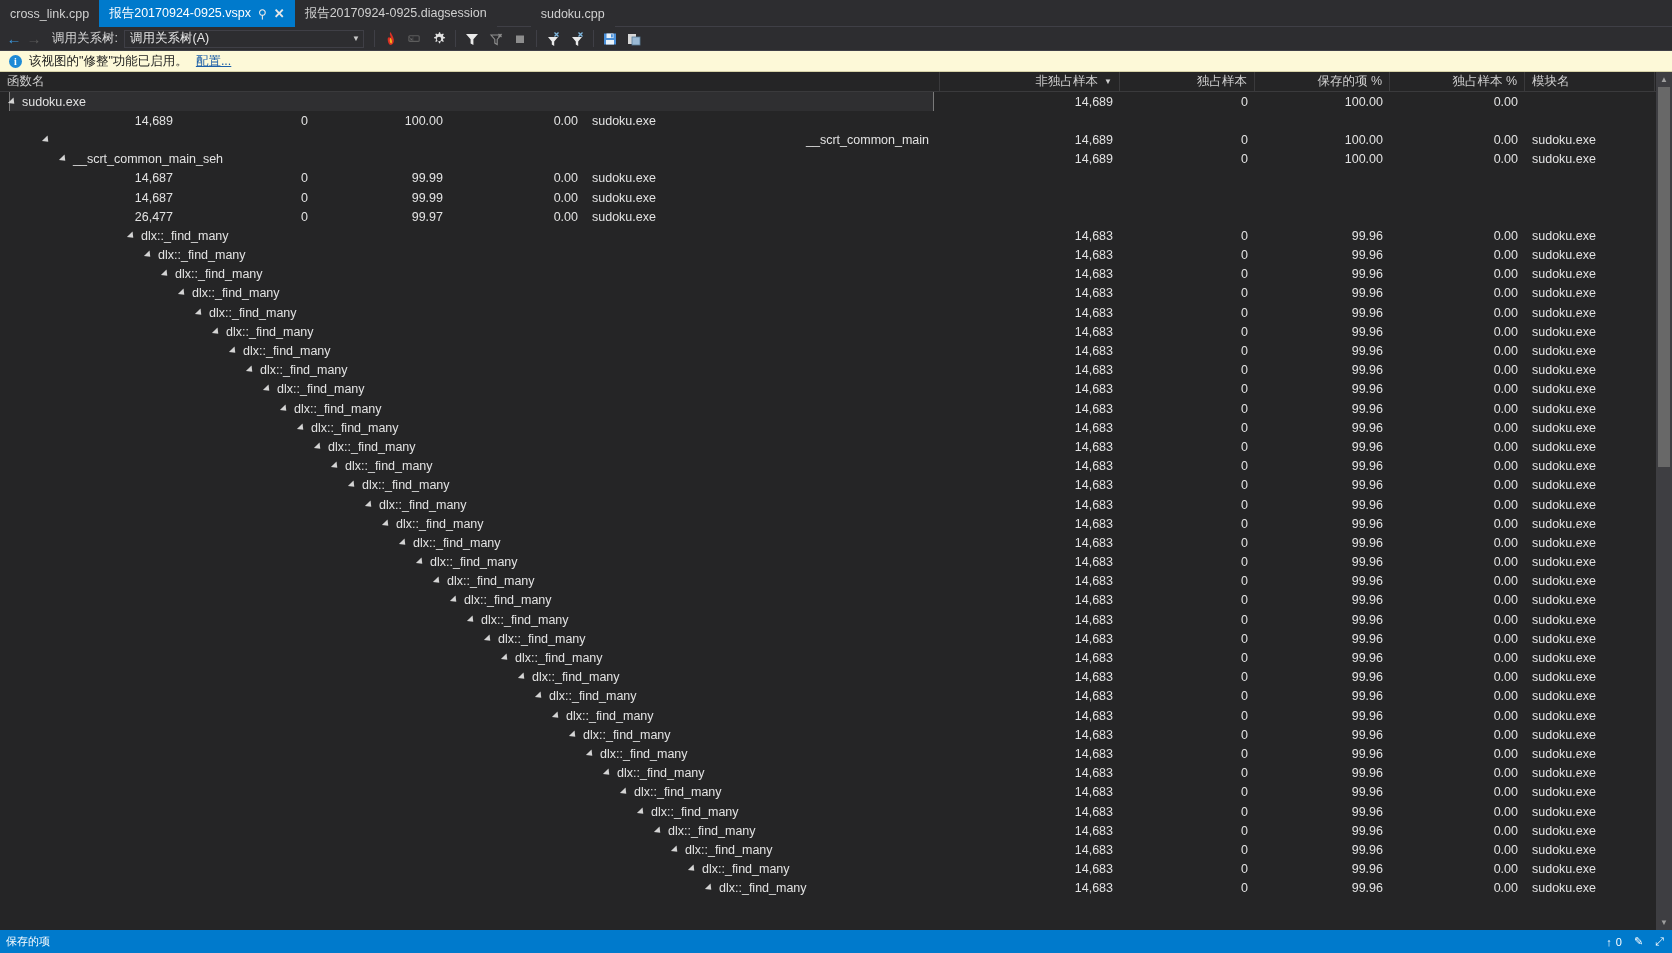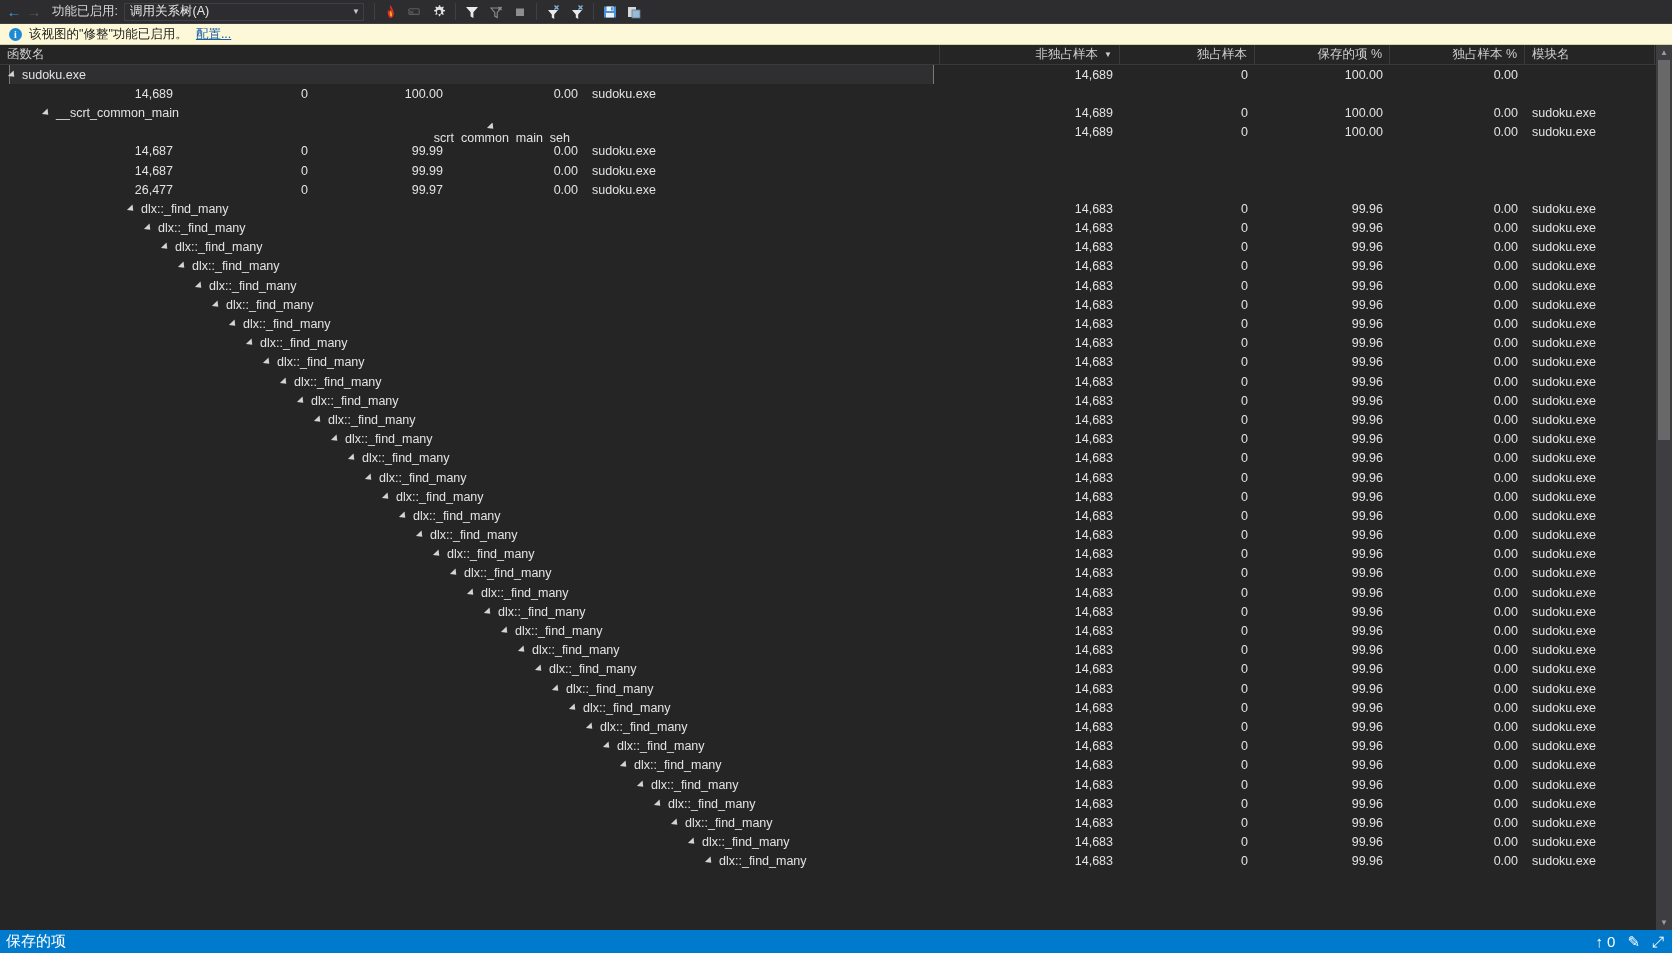--- a/index.html
+++ b/index.html
@@ -232,42 +232,59 @@
 
   
   .statusbar {
     height: 23px;
     background: #007acc;
     color: #ffffff;
     display: flex;
     align-items: center;
     justify-content: space-between;
     padding: 0 8px 0 6px;
-    font-size: 15px;
+    font-size: 11px;
     flex: 0 0 auto;
   }
   .status-right {
     display: flex;
     align-items: center;
     gap: 12px;
   }
   .status-right .si {
     display: flex; align-items: center; gap: 4px;
   }
 </style>
 </head>
 <body>
 
 <div id="app">
 
+  <div class="tabbar">
+    <div class="tab">
+      <span>cross_link.cpp</span>
+    </div>
+    <div class="tab active">
+      <span>报告20170924-0925.vspx</span>
+      <span class="pin">⚲</span>
+      <span class="close">✕</span>
+    </div>
+    <div class="tab">
+      <span>报告20170924-0925.diagsession</span>
+    </div>
+    <div class="tab-sep"></div>
+    <div class="tab">
+      <span>sudoku.cpp</span>
+    </div>
+  </div>
 
   <div class="toolbar">
     <div class="nav-arrow">←</div>
     <div class="nav-arrow disabled">→</div>
-    <div class="tb-label">功能已启用:</div>
+    <div class="tb-label">调用关系树:</div>
     <div class="combo">
       <span>调用关系树(A)</span>
       <span class="caret">▼</span>
     </div>
 
     <div class="tb-sep"></div>
 
     <div class="tb-btn" title="hot path">
       <svg width="15" height="15" viewBox="0 0 16 16">
         <path d="M8 1 C6 4 9 5 8 8 C7 6 5 6 5 9 C5 12 6.5 14.5 8 15 C10.5 14.6 12 12 11.5 9 C11 6 9.5 4 8 1 Z" fill="#d93025"></path>
@@ -403,21 +420,21 @@
           </div>
           <div class="cell num" style="width: 135px;">
             <span>0.00</span>
           </div>
           <div class="cell" style="width: 130px;">
             <span>sudoku.exe</span>
           </div>
         </div>
         <div class="row">
           <div class="cell name" style="width: 940px;">
-            <div class="namebox" style="margin-left: 44px;">
+            <div class="namebox" style="margin-left: 44px; justify-content: space-between;">
               <span class="expander"></span>
               <span>__scrt_common_main</span>
             </div>
           </div>
           <div class="cell num" style="width: 180px;">
             <span>14,689</span>
           </div>
           <div class="cell num" style="width: 135px;">
             <span>0</span>
           </div>
@@ -426,21 +443,21 @@
           </div>
           <div class="cell num" style="width: 135px;">
             <span>0.00</span>
           </div>
           <div class="cell" style="width: 130px;">
             <span>sudoku.exe</span>
           </div>
         </div>
         <div class="row">
           <div class="cell name" style="width: 940px;">
-            <div class="namebox" style="margin-left: 61px; flex-direction: column;">
+            <div class="namebox" style="margin-left: 61px;">
               <span class="expander"></span>
               <span>__scrt_common_main_seh</span>
             </div>
           </div>
           <div class="cell num" style="width: 180px;">
             <span>14,689</span>
           </div>
           <div class="cell num" style="width: 135px;">
             <span>0</span>
           </div>

